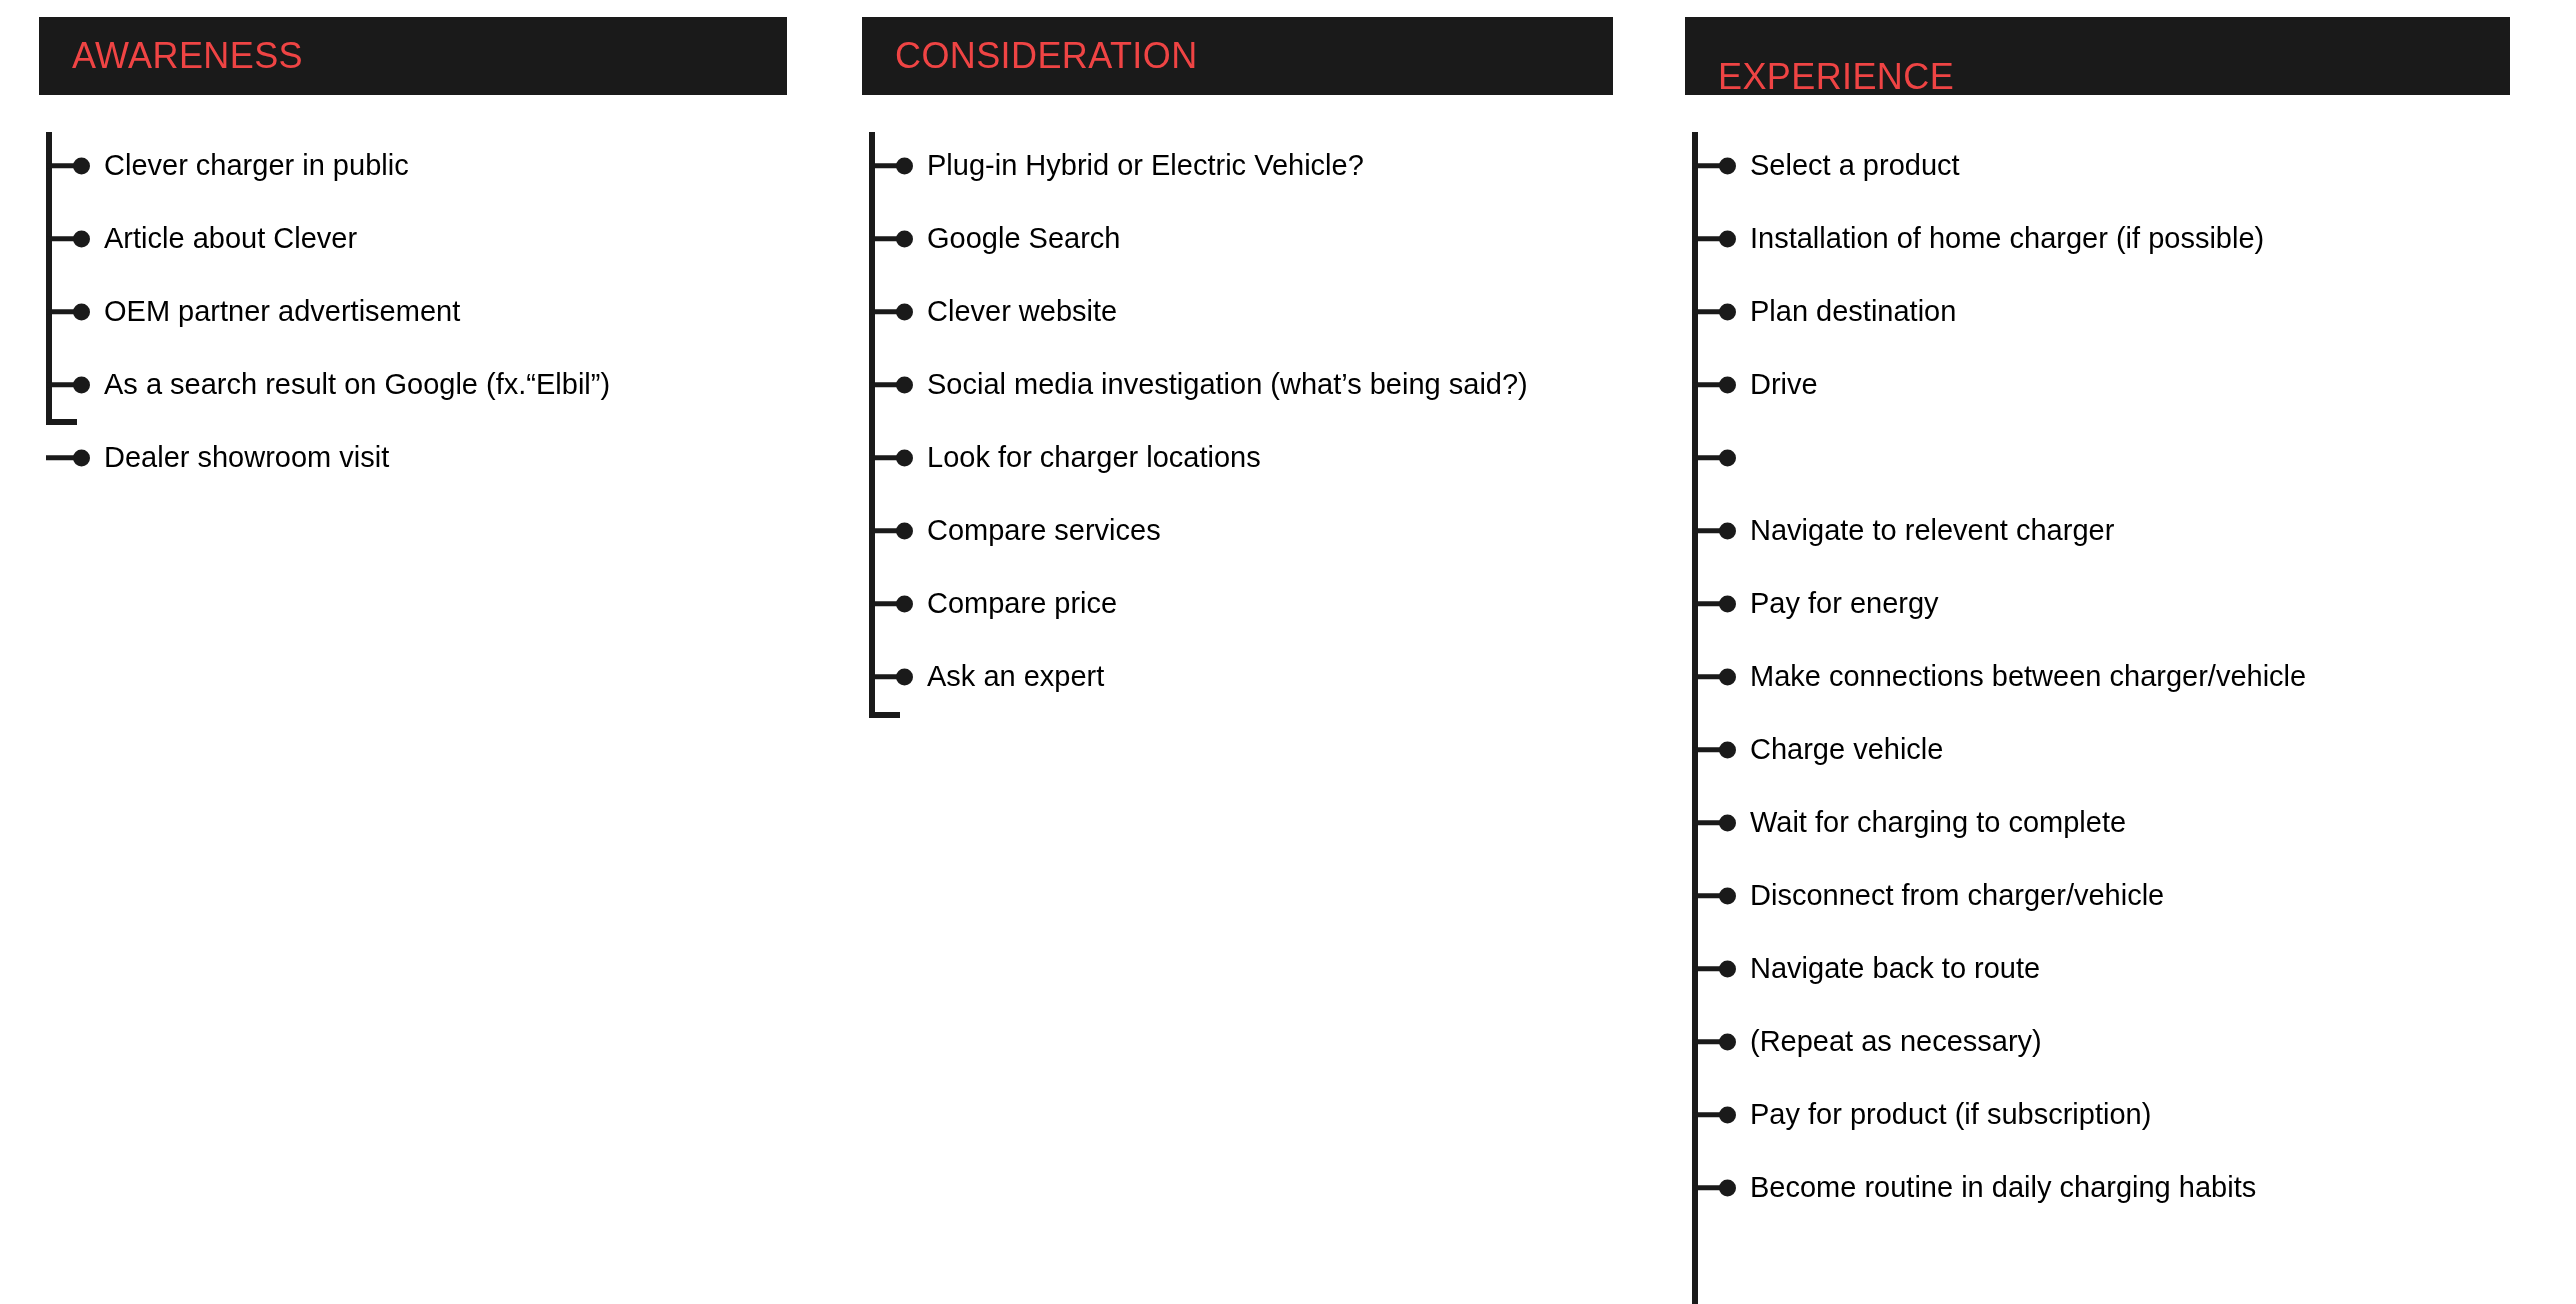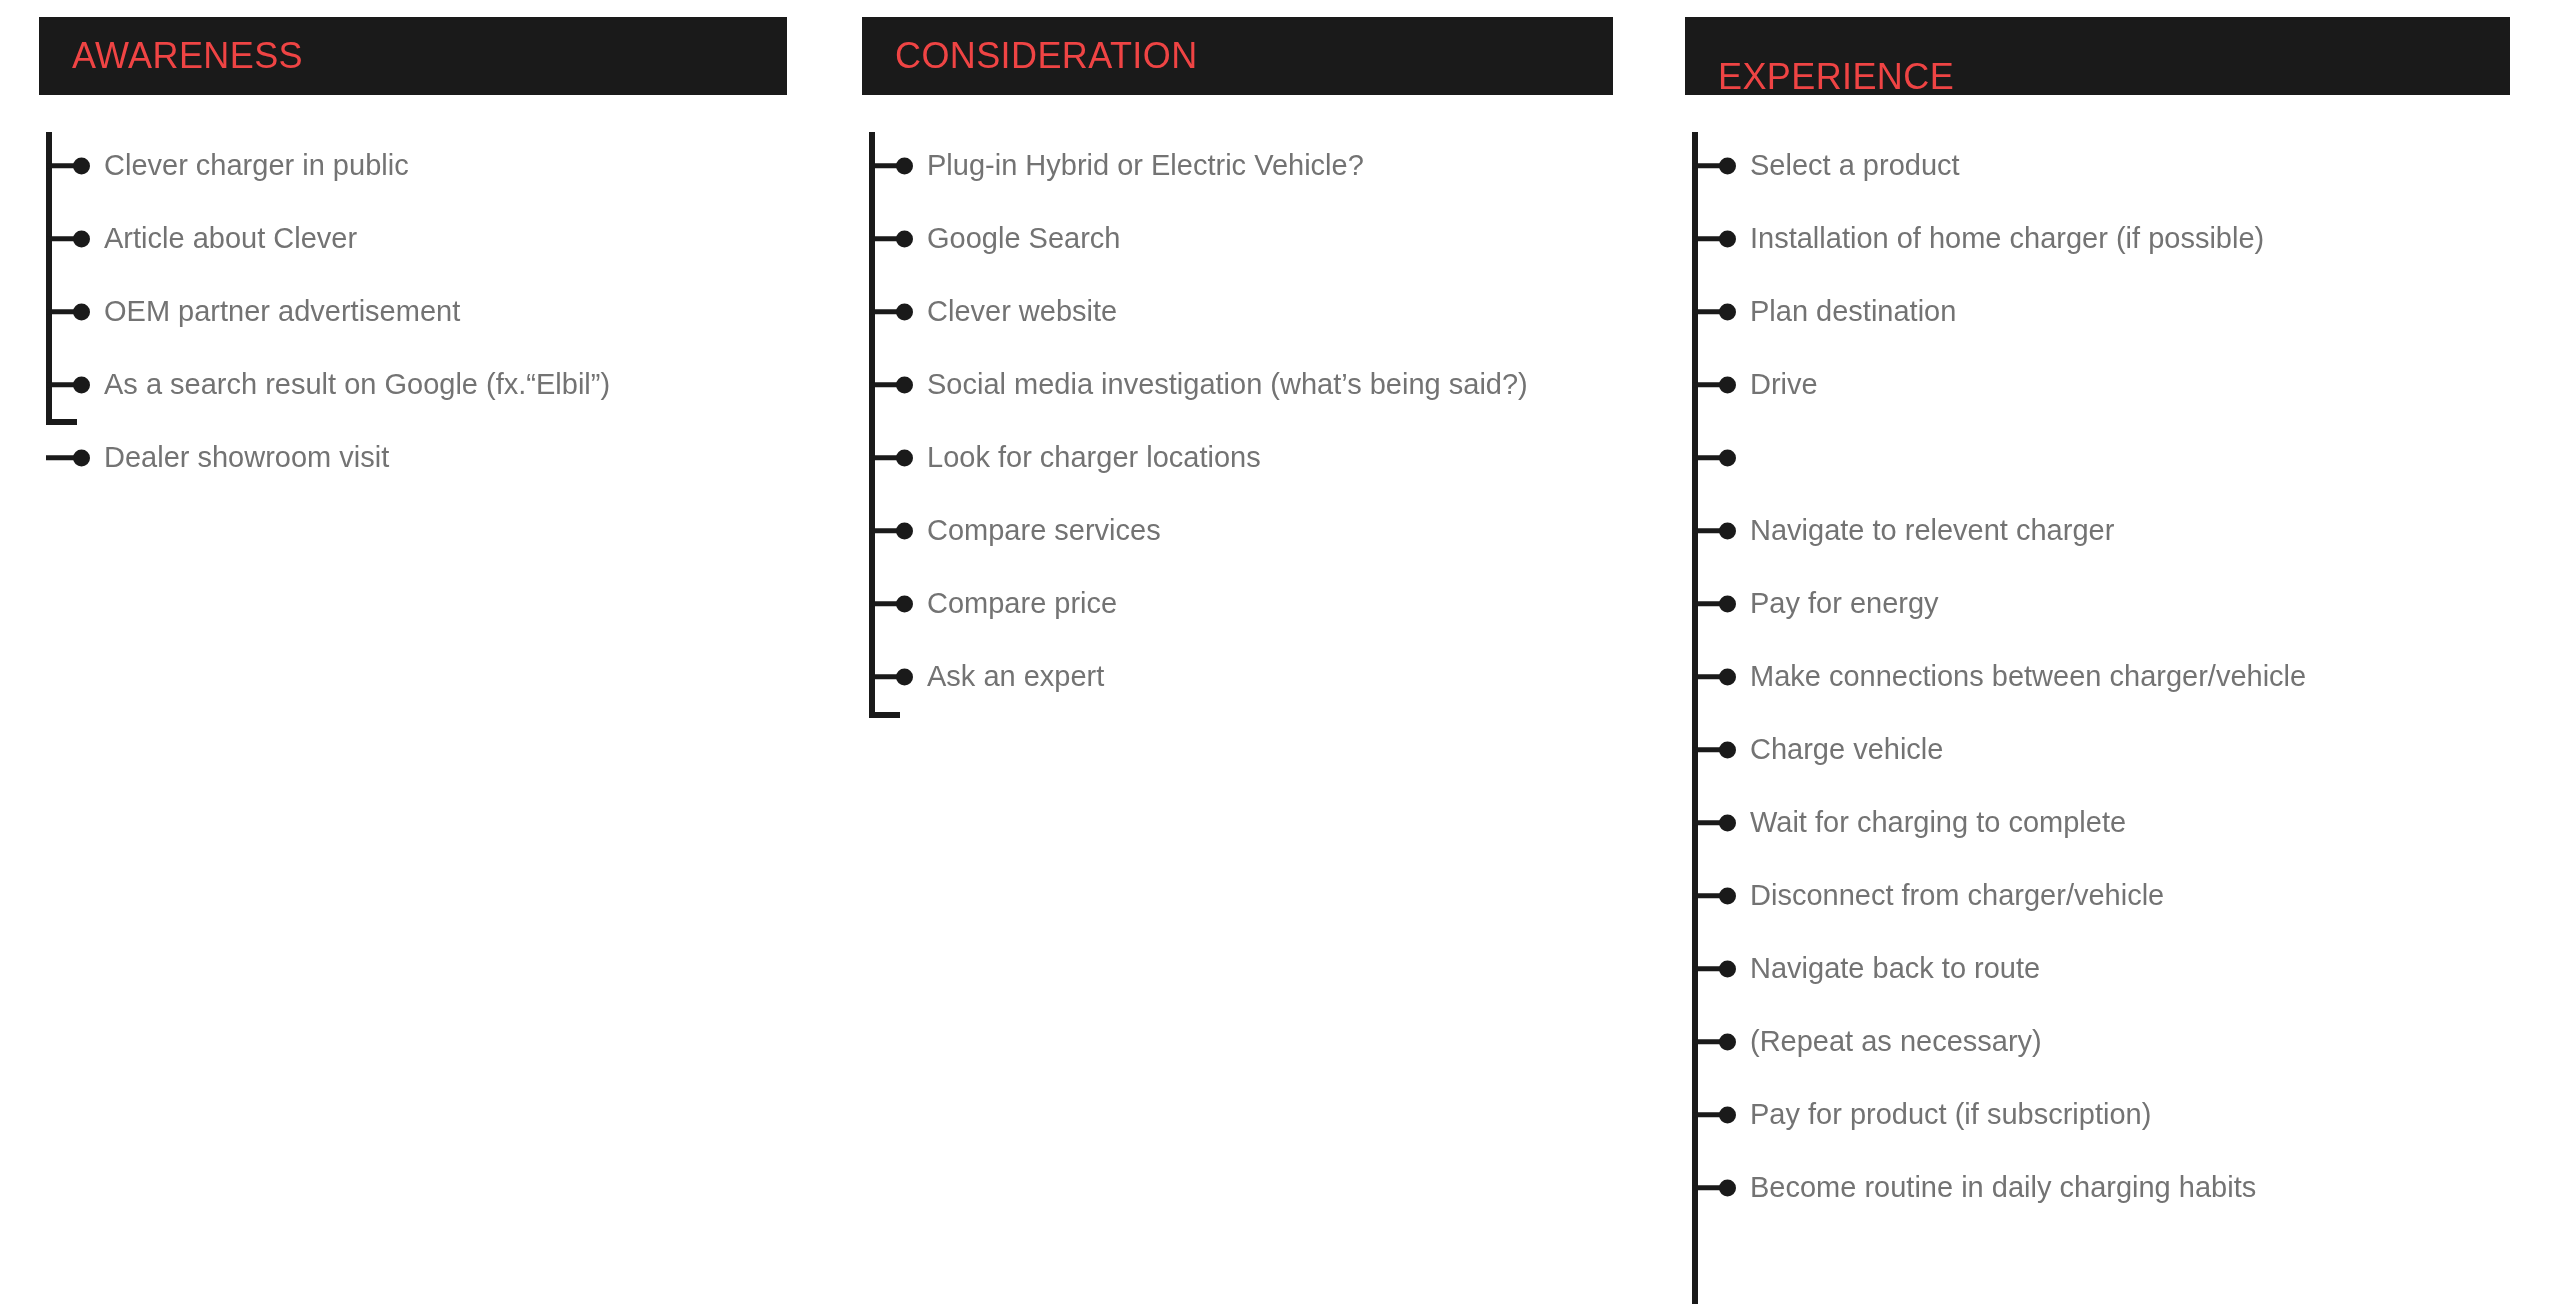--- a/index.html
+++ b/index.html
@@ -97,21 +97,21 @@
     top: 50%;
     transform: translateY(-50%);
     width: 17px;
     height: 17px;
     border-radius: 50%;
     background: #1a1a1a;
   }
   .item-label {
     font-size: 29px;
     line-height: 1.2;
-    color: #737373;
+    color: #000000;
     white-space: nowrap;
   }
   
   .column.awareness .col-header { width: 748px; }
   .column.consideration .col-header { width: 751px; }
   .column.experience .col-header { width: 825px; align-items: flex-end; }
 </style>
 </head>
 <body>
 

